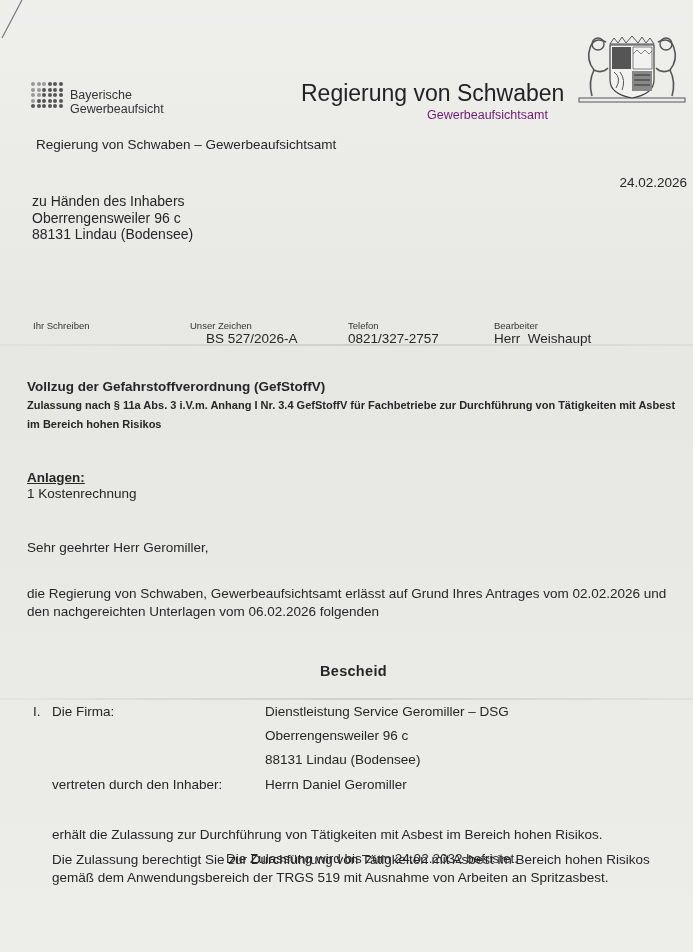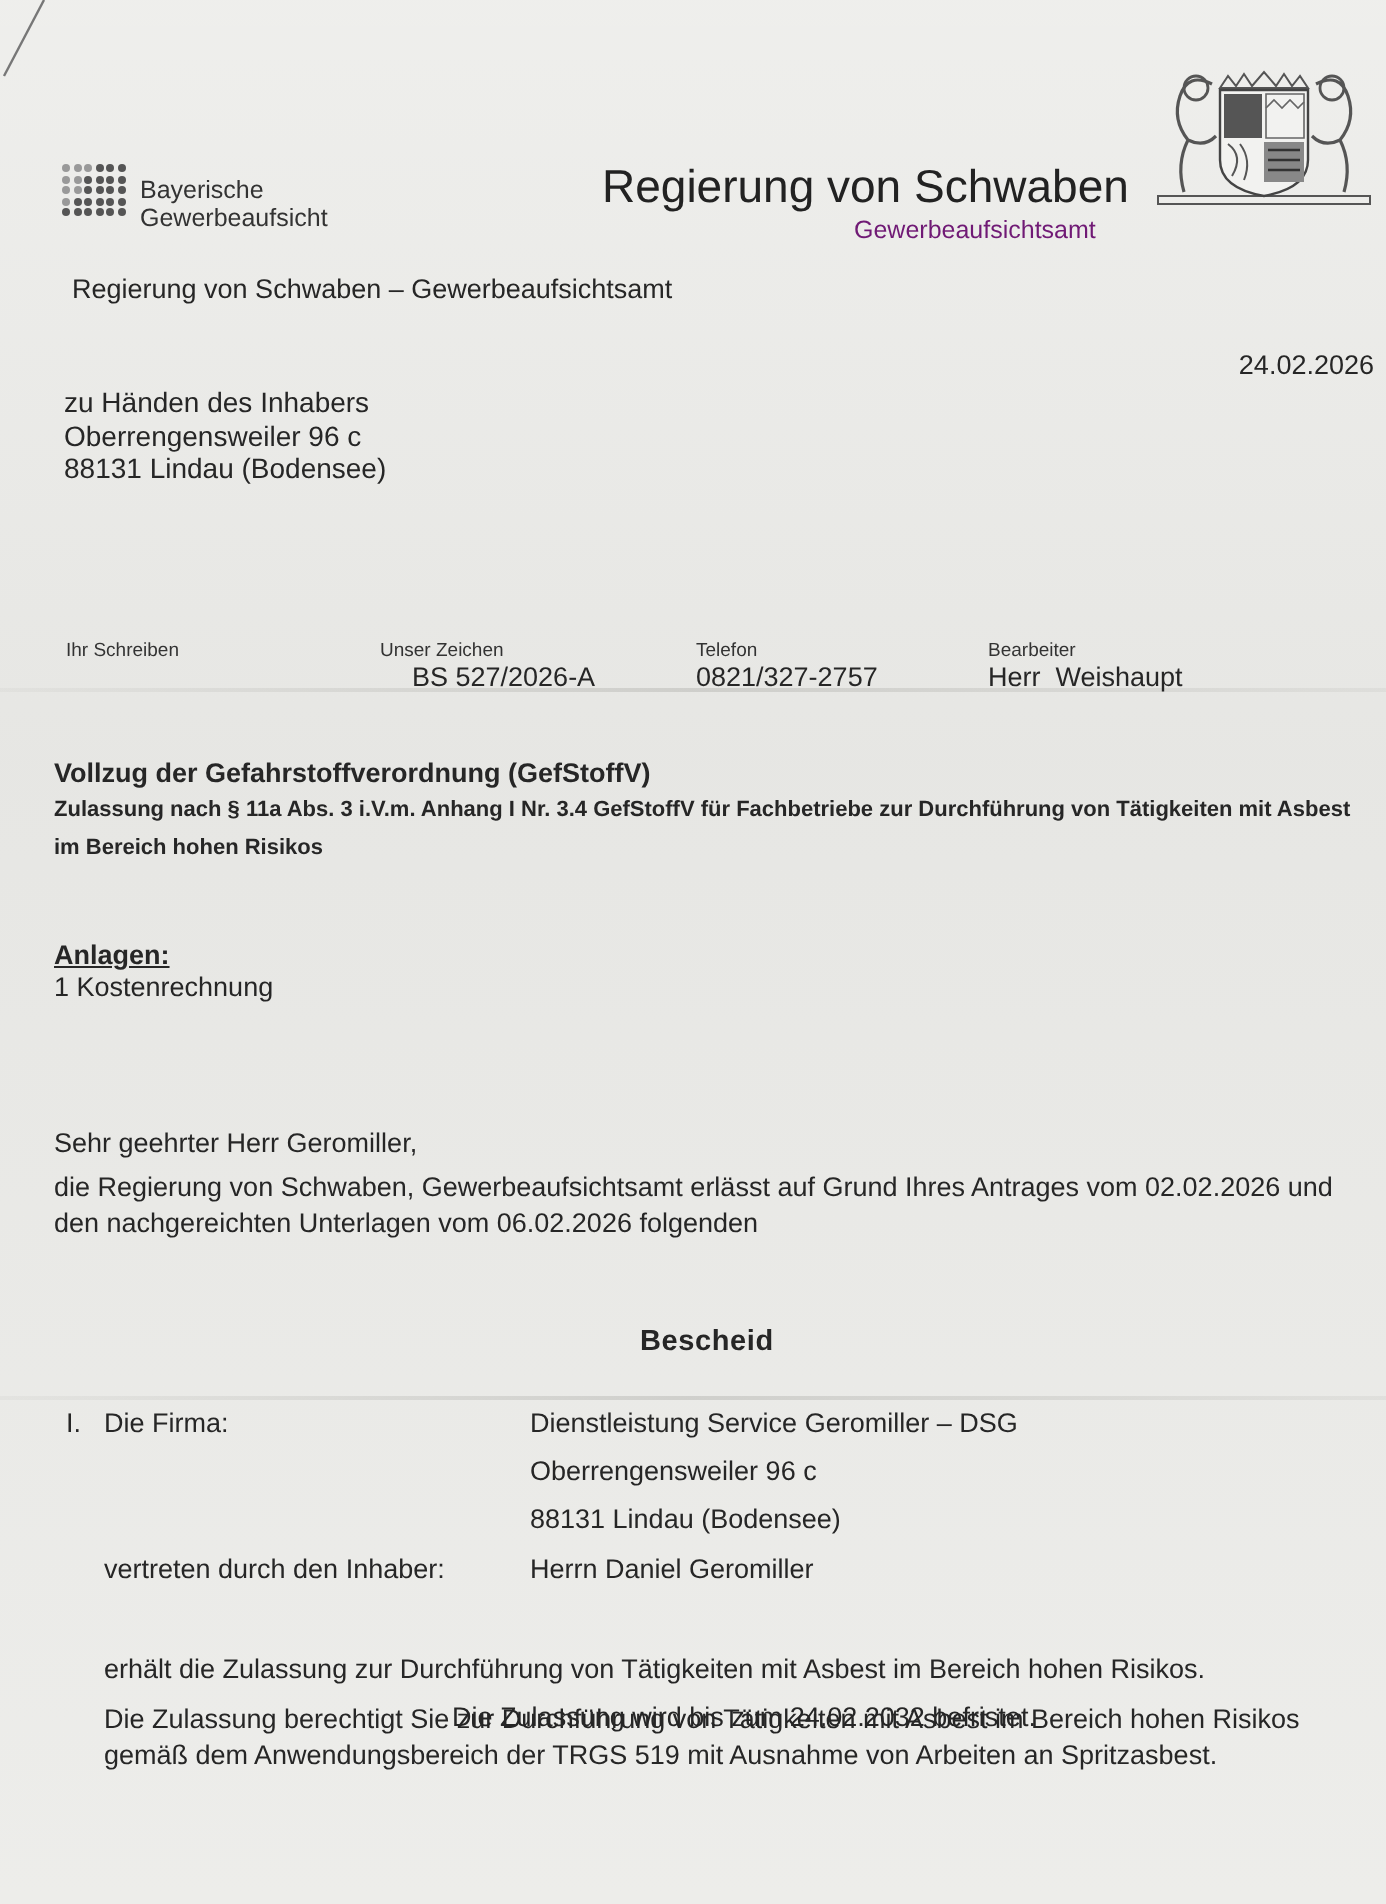--- a/index.html
+++ b/index.html
@@ -23,21 +23,21 @@
     .crest { position: absolute; left: 576px; top: 30px; width: 112px; height: 74px; }
     .sender-line { left: 36px; top: 137px; font-size: 13.5px; line-height: 16px; text-align: center; width: 300px; }
     .date { right: 6px; top: 175px; font-size: 13.5px; }
     .recipient { left: 32px; top: 193px; font-size: 14px; line-height: 16.5px; }
     .meta-label { top: 320px; font-size: 9.5px; color: #333; }
     .meta-value { top: 331px; font-size: 13.5px; }
     .subject1 { left: 27px; top: 379px; font-size: 13.5px; font-weight: bold; }
     .subject2 { left: 27px; top: 396px; font-size: 11px; font-weight: bold; line-height: 19px; white-space: normal; width: 660px; }
     .attach-label { left: 27px; top: 470px; font-size: 13.5px; font-weight: bold; text-decoration: underline; }
     .attach-item { left: 27px; top: 486px; font-size: 13.5px; }
-    .salutation { left: 27px; top: 540px; font-size: 13.5px; margin-top: 24px; }
+    .salutation { left: 27px; top: 540px; font-size: 13.5px; }
     .intro { left: 27px; top: 585px; font-size: 13.5px; line-height: 17.5px; white-space: normal; width: 640px; }
     .decision-title { left: 320px; top: 663px; font-size: 14.5px; font-weight: bold; letter-spacing: 0.3px; }
     .row-label { font-size: 13.5px; }
     .row-value { left: 265px; font-size: 13.5px; }
     .body-par { left: 52px; font-size: 13.5px; line-height: 17.5px; white-space: normal; width: 640px; }
   </style>
 </head>
 <body>
 
 <div class="fold-line" style="top:344px;"></div>

